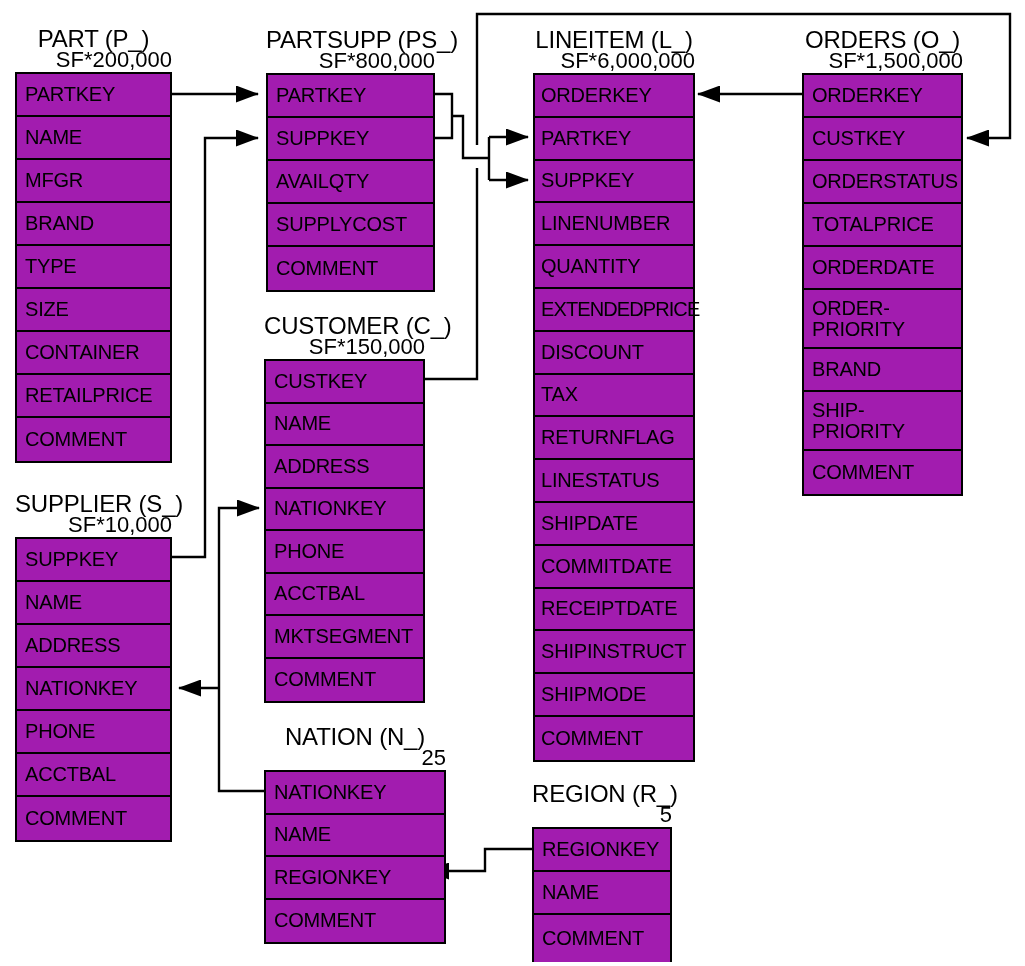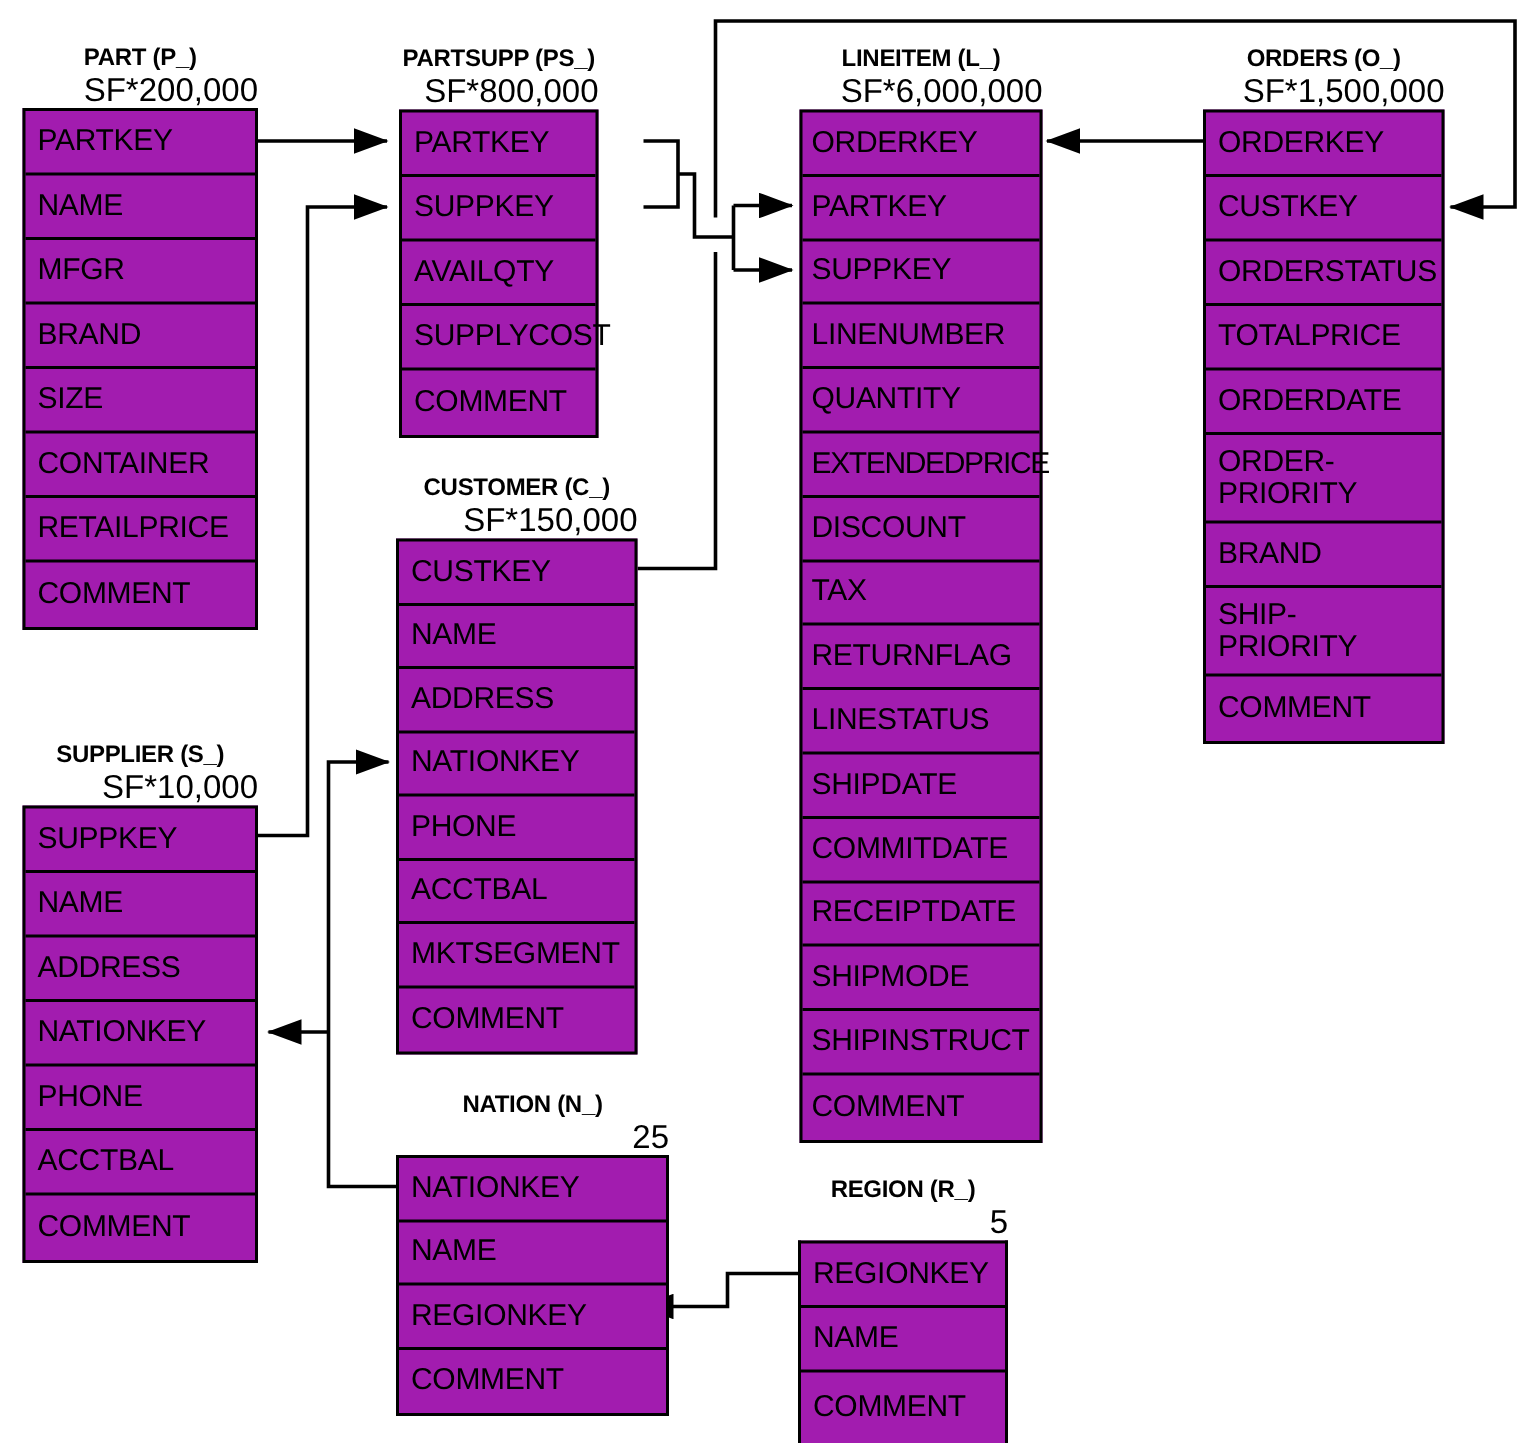--- a/index.html
+++ b/index.html
@@ -5,21 +5,21 @@
   html,body{margin:0;padding:0;background:#fff;}
   body{
     position:relative;
     width:1025px;height:966px;
     overflow:hidden;
     font-family:"Liberation Sans",sans-serif;
     color:#000;
   }
   .tblwrap{position:absolute;}
   .tbl-title{
-    font-weight:bold;font-size:16px;line-height:22px;
+    font-weight:normal;font-size:24px;line-height:22px;
     text-align:center;white-space:nowrap;letter-spacing:-0.2px;
   }
   .tbl-sub{
     font-size:22px;line-height:20px;
     text-align:right;white-space:nowrap;
   }
   .box{
     border:2px solid #000;margin-top:2px;background:#a21caf;
     box-sizing:content-box;
   }
@@ -27,21 +27,21 @@
     height:43px;box-sizing:border-box;
     border-bottom:2.7px solid #000;
     display:flex;align-items:center;
     padding-left:8px;
     font-size:20px;letter-spacing:-0.2px;line-height:21px;
     white-space:pre-line;
   }
   .row:last-child{border-bottom:none;}
 
   #part    {left:15px; top:28px; width:157px;}
-  #partsupp{left:266px;top:29px; width:133px;}
+  #partsupp{left:266px;top:29px; width:169px;}
   #lineitem{left:533px;top:29px; width:162px;}
   #orders  {left:802px;top:29px; width:161px;}
   #supplier{left:15px; top:493px;width:157px;}
   #customer{left:264px;top:315px;width:161px;}
   #nation  {left:264px;top:726px;width:182px;}
   #region  {left:532px;top:783px;width:140px;}
 
   #lineitem .row{height:42.8px;padding-left:6px;}
   #lineitem .row:nth-child(6){letter-spacing:-0.9px;} 
   #customer .row{height:42.5px;}
@@ -80,20 +80,21 @@
 </svg>
 
 <div class="tblwrap" id="part">
   <div class="tbl-title">PART (P_)</div>
   <div class="tbl-sub">SF*200,000</div>
   <div class="box">
     <div class="row">PARTKEY</div>
     <div class="row">NAME</div>
     <div class="row">MFGR</div>
     <div class="row">BRAND</div>
+    <div class="row">TYPE</div>
     <div class="row">SIZE</div>
     <div class="row">CONTAINER</div>
     <div class="row">RETAILPRICE</div>
     <div class="row">COMMENT</div>
   </div>
 </div>
 
 <div class="tblwrap" id="partsupp">
   <div class="tbl-title">PARTSUPP (PS_)</div>
   <div class="tbl-sub">SF*800,000</div>
@@ -116,22 +117,22 @@
     <div class="row">LINENUMBER</div>
     <div class="row">QUANTITY</div>
     <div class="row">EXTENDEDPRICE</div>
     <div class="row">DISCOUNT</div>
     <div class="row">TAX</div>
     <div class="row">RETURNFLAG</div>
     <div class="row">LINESTATUS</div>
     <div class="row">SHIPDATE</div>
     <div class="row">COMMITDATE</div>
     <div class="row">RECEIPTDATE</div>
+    <div class="row">SHIPINSTRUCT</div>
     <div class="row">SHIPMODE</div>
-    <div class="row">SHIPINSTRUCT</div>
     <div class="row">COMMENT</div>
   </div>
 </div>
 
 <div class="tblwrap" id="orders">
   <div class="tbl-title">ORDERS (O_)</div>
   <div class="tbl-sub">SF*1,500,000</div>
   <div class="box">
     <div class="row">ORDERKEY</div>
     <div class="row">CUSTKEY</div>

